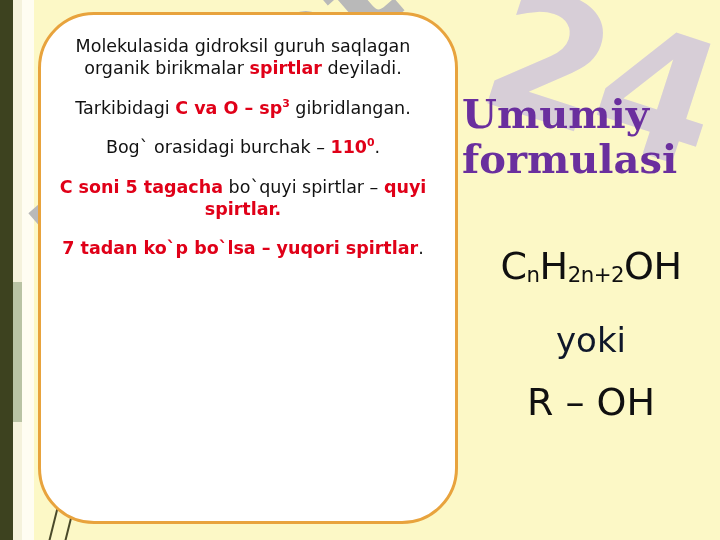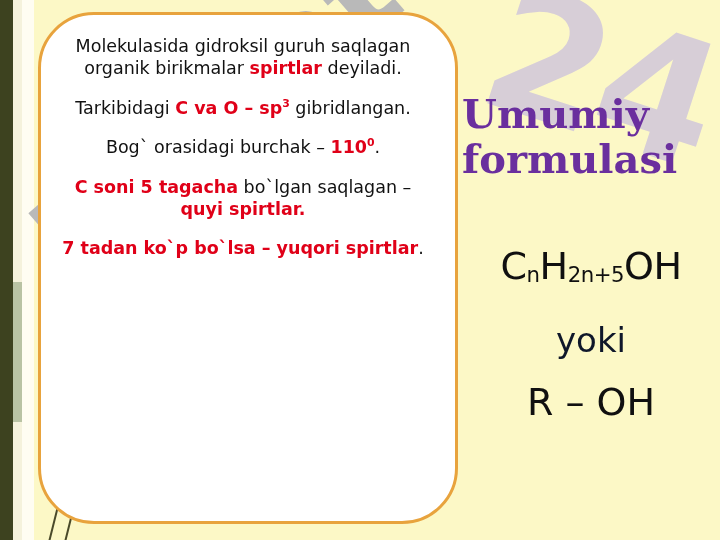--- a/index.html
+++ b/index.html
@@ -172,37 +172,37 @@
 
       <p class="para">
         <span>Tarkibidagi </span><span class="red">C va O – sp</span><sup class="sup red">3</sup><span> gibridlangan.</span>
       </p>
 
       <p class="para">
         <span>Bog` orasidagi burchak – </span><span class="red">110</span><sup class="sup red">0</sup><span>.</span>
       </p>
 
       <p class="para">
-        <span class="red">C soni 5 tagacha</span><span> bo`lgan saqlagan – </span><span class="red">quyi spirtlar.</span>
+        <span class="red">C soni 5 tagacha</span><span> bo`quyi spirtlar – </span><span class="red">quyi spirtlar.</span>
       </p>
 
 
       <p class="para">
         <span class="red">7 tadan ko`p bo`lsa – yuqori spirtlar</span><span>.</span>
       </p>
 
     </div>
   </div>
 
   <div class="right-col">
     <div class="title">
       <div>Umumiy</div>
       <div>formulasi</div>
     </div>
 
-    <div class="formula"><span>C</span><sub>n</sub><span>H</span><sub>2n+5</sub><span>OH</span></div>
+    <div class="formula"><span>C</span><sub>n</sub><span>H</span><sub>2n+2</sub><span>OH</span></div>
 
     <div class="yoki">yoki</div>
 
     <div class="r-oh">R – OH</div>
   </div>
 
 </div>
 
 </body></html>

